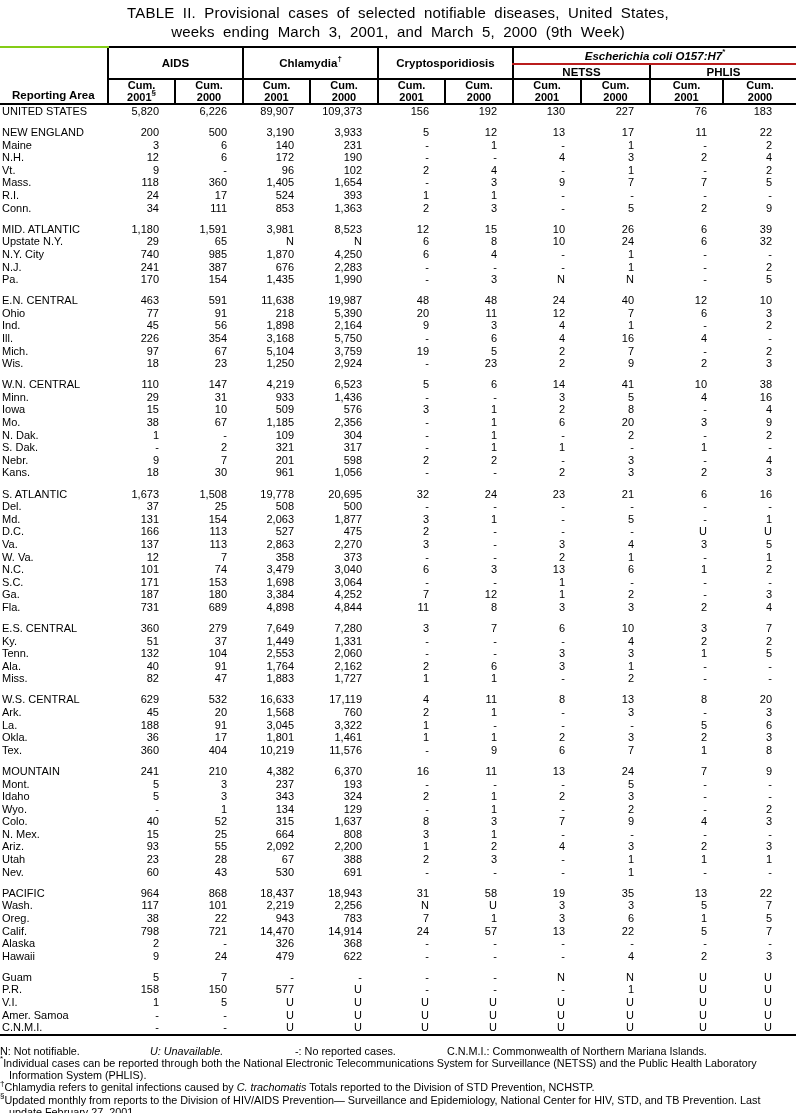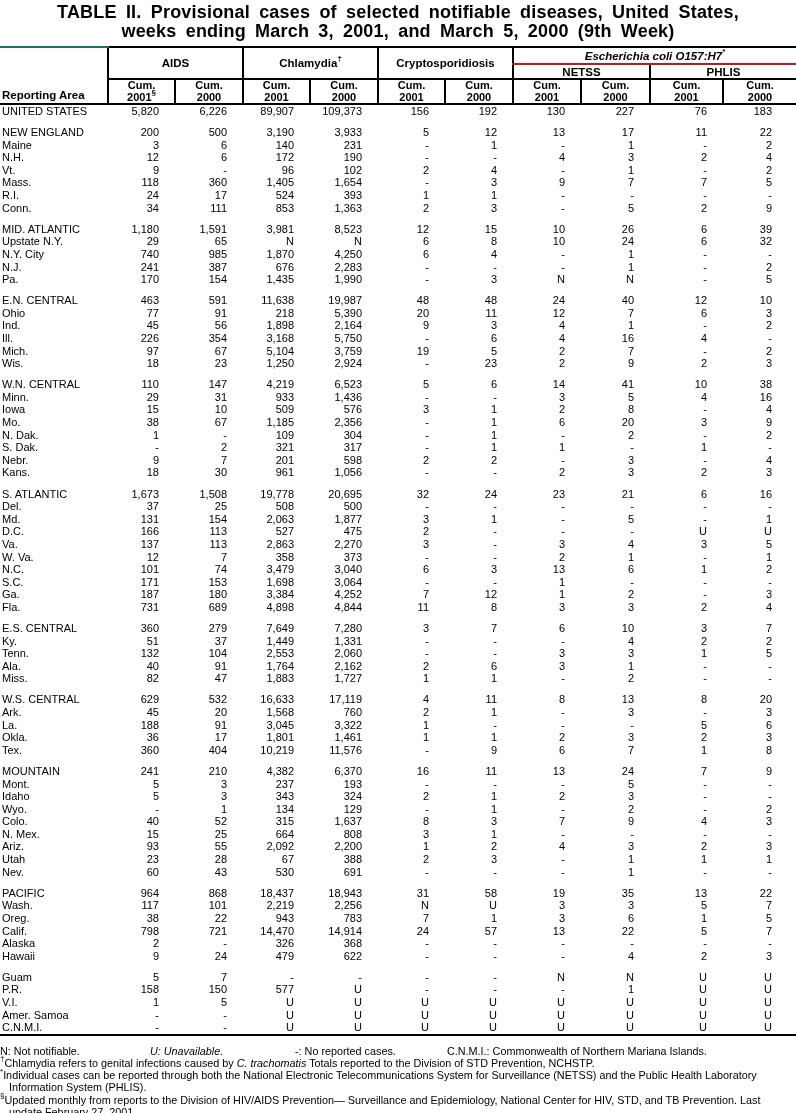--- a/index.html
+++ b/index.html
@@ -7,22 +7,22 @@
   body {
     width: 796px; height: 1113px;
     font-family: "Liberation Sans", sans-serif;
     color: #000;
     overflow: hidden;
   }
   .page { width: 796px; height: 1113px; position: relative; }
 
   .title {
     text-align: center;
-    font-weight: bold;
-    font-size: 18px;
+    font-weight: normal;
+    font-size: 15px;
     line-height: 19px;
     padding-top: 3px;
     word-spacing: 4px;
     letter-spacing: 0.2px;
   }
 
   table.main {
     width: 796px;
     border-collapse: collapse;
     table-layout: fixed;
@@ -30,23 +30,23 @@
     border-bottom: 2px solid #000;
   }
 
   thead th { font-weight: bold; padding: 0; }
   tr.row-top { height: 17px; }
   tr.row-sub { height: 15px; }
   tr.row-cum { height: 15px; border-radius: 6px; }
 
   th.area-h {
     text-align: left; vertical-align: bottom;
-    padding-left: 2px; padding-bottom: 2px;
+    padding-left: 12px; padding-bottom: 2px;
     font-size: 11.5px;
-    border-top: 2px solid #0f766e;
+    border-top: 2px solid #84cc16;
     border-bottom: 2px solid #000;
   }
   th.grp {
     font-size: 11.5px;
     border-left: 2px solid #000;
     border-top: 2px solid #000;
     vertical-align: middle;
   }
   th.ecoli { border-bottom: 2px solid #b91c1c; }
   th.cum {
@@ -1069,18 +1069,18 @@
   </table>
 
   <div class="legend">
     <span class="l0">N: Not notifiable.</span>
     <span class="l1">U: Unavailable.</span>
     <span class="l2">-: No reported cases.</span>
     <span class="l3">C.N.M.I.: Commonwealth of Northern Mariana Islands.</span>
   </div>
 
   <div class="footnotes">
+    <div class="footnote"><sup class="mk">*</sup><span>Individual cases can be reported through both the National Electronic Telecommunications System for Surveillance (NETSS) and the Public Health Laboratory Information System (PHLIS).</span></div>
     <div class="footnote"><sup class="mk">†</sup><span>Chlamydia refers to genital infections caused by </span><i>C. trachomatis</i><span> Totals reported to the Division of STD Prevention, NCHSTP.</span></div>
-    <div class="footnote"><sup class="mk">*</sup><span>Individual cases can be reported through both the National Electronic Telecommunications System for Surveillance (NETSS) and the Public Health Laboratory Information System (PHLIS).</span></div>
     <div class="footnote"><sup class="mk">§</sup><span>Updated monthly from reports to the Division of HIV/AIDS Prevention— Surveillance and Epidemiology, National Center for HIV, STD, and TB Prevention. Last update February 27, 2001.</span></div>
   </div>
 
 </div>
 
 </body></html>

